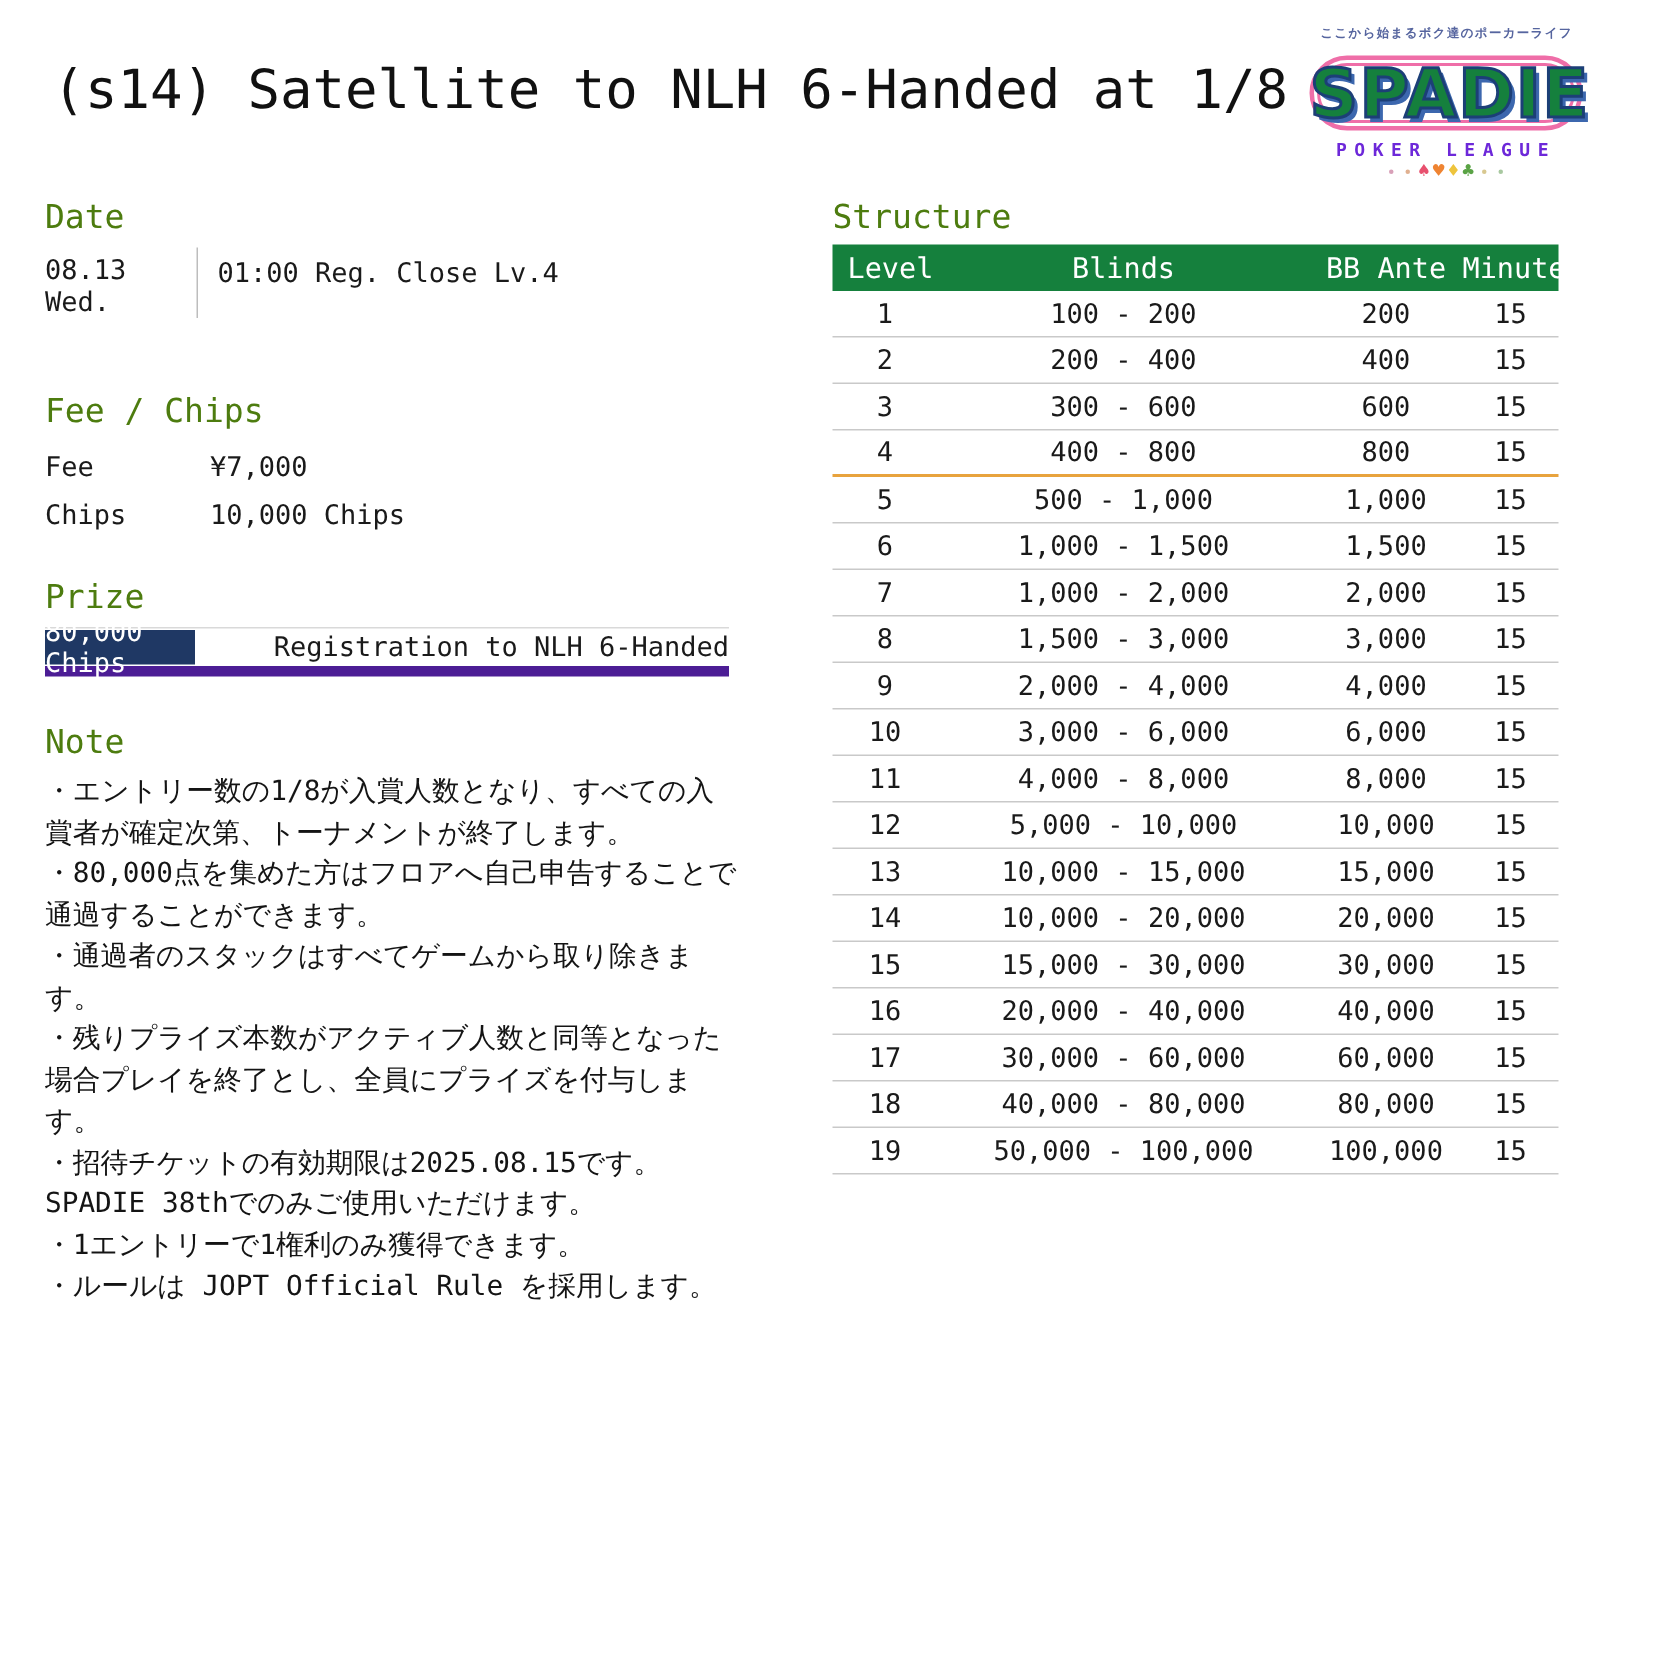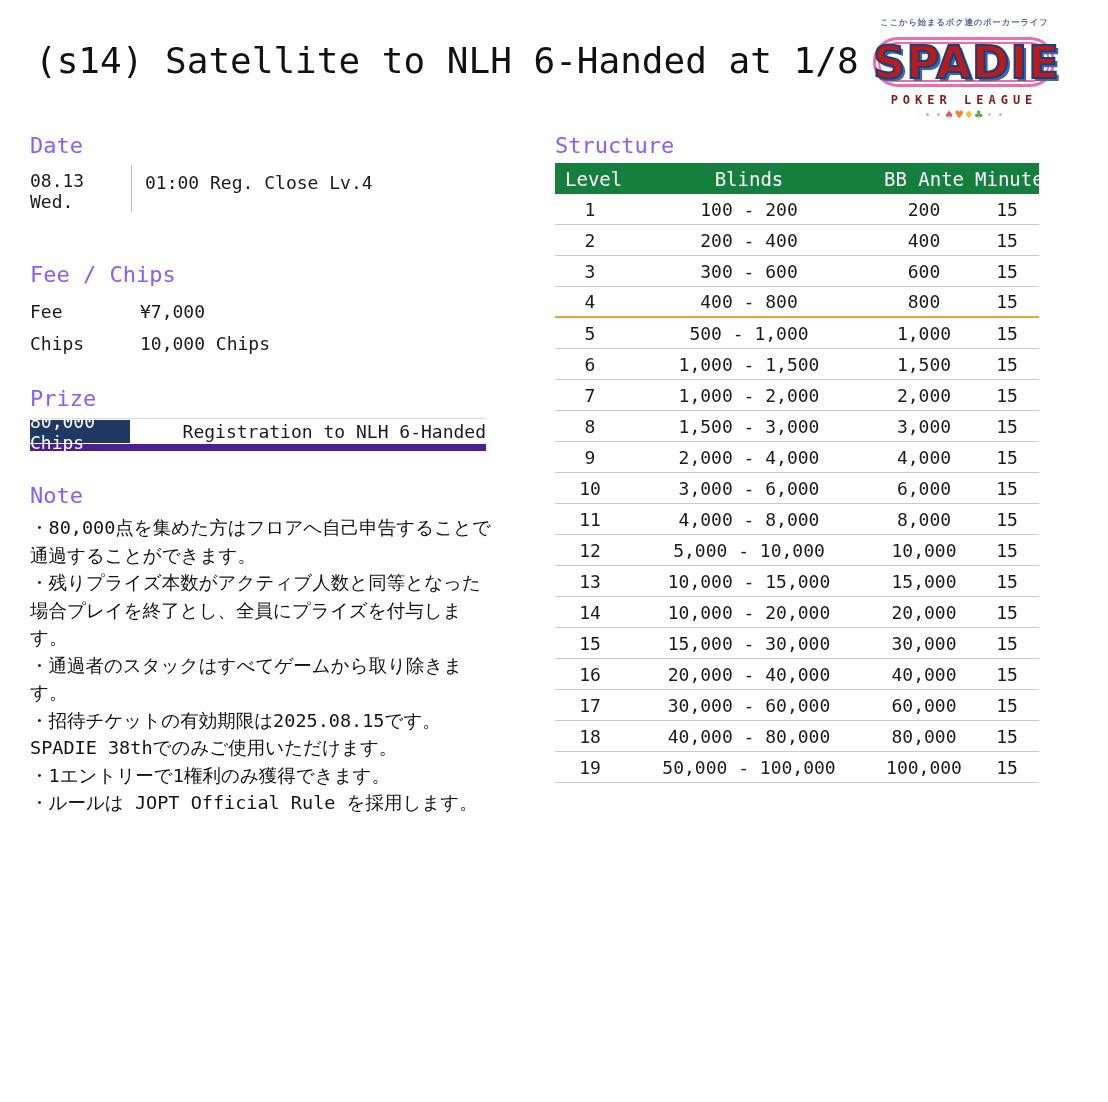--- a/index.html
+++ b/index.html
@@ -30,43 +30,43 @@
     content:""; position:absolute; inset:4px 0;
     border:3px solid #ef6ea8; border-radius:28px;
   }
   .logo-pill::after {
     content:""; position:absolute; inset:9px 5px;
     border:2px solid #ef6ea8; border-radius:22px;
   }
   .logo-word {
     position:absolute; left:0; right:0; top:3px; z-index:2;
     font-size:45px; font-weight:bold; letter-spacing:1px;
-    color:#b91c1c;
+    color:#15803d;
     -webkit-text-stroke:2px #1c3f77;
     text-shadow:3px 3px 0 #3c67ae;
     font-family:"DejaVu Sans",sans-serif;
   }
   .logo-sub {
     margin-top:2px; font-size:12px; font-weight:bold;
-    letter-spacing:5px; color:#7f1d1d; white-space:nowrap;
+    letter-spacing:5px; color:#6d28d9; white-space:nowrap;
   }
   .logo-suits {
     margin-top:1px; font-size:13px; line-height:13px;
     display:flex; justify-content:center; align-items:center; gap:2px;
   }
   .suit-spade   { color:#e8506e; }
   .suit-heart   { color:#ef8432; }
   .suit-diamond { color:#eec43c; }
   .suit-club    { color:#5aa345; }
   .decor-dot { display:inline-block; width:3px; height:3px; border-radius:50%; margin:0 3px; }
   .d1{background:#d8a0b8;} .d2{background:#e0b090;} .d3{background:#d8c890;} .d4{background:#a8c8a0;}
 
   
   .section-heading {
-    font-size:22px; font-weight:500; color:#8b5cf6; letter-spacing:0px;
+    font-size:22px; font-weight:500; color:#4d7c0f; letter-spacing:0px;
   }
 
   
   .left-col { position:absolute; left:30px; top:0; width:456px; }
 
   .date-section { position:absolute; left:0; top:133px; width:456px; }
   .date-body { display:flex; margin-top:7px; }
   .date-value { width:101px; font-size:18px; padding-top:5px; }
   .schedule { border-left:1px solid #bdbdbd; padding:1px 0 6px 13px; }
   .schedule-line { font-size:18px; line-height:33px; white-space:nowrap; }
@@ -173,26 +173,27 @@
       <div class="prize-row">
         <div class="prize-amount">80,000 Chips</div>
         <div class="prize-desc">Registration to NLH 6-Handed</div>
       </div>
     </section>
 
     <section class="note-section">
       <h2 class="section-heading">Note</h2>
       <div class="note-list">
 
+          <div class="note-item">・エントリー数の1/8が入賞人数となり、すべての入賞者が確定次第、トーナメントが終了します。</div>
 
           <div class="note-item">・80,000点を集めた方はフロアへ自己申告することで通過することができます。</div>
 
+          <div class="note-item">・通過者のスタックはすべてゲームから取り除きます。</div>
+
           <div class="note-item">・残りプライズ本数がアクティブ人数と同等となった場合プレイを終了とし、全員にプライズを付与します。</div>
-
-          <div class="note-item">・通過者のスタックはすべてゲームから取り除きます。</div>
 
 
           <div class="note-item">・招待チケットの有効期限は2025.08.15です。SPADIE 38thでのみご使用いただけます。</div>
 
           <div class="note-item">・1エントリーで1権利のみ獲得できます。</div>
 
           <div class="note-item">・ルールは JOPT Official Rule を採用します。</div>
         </div>
     </section>
 

